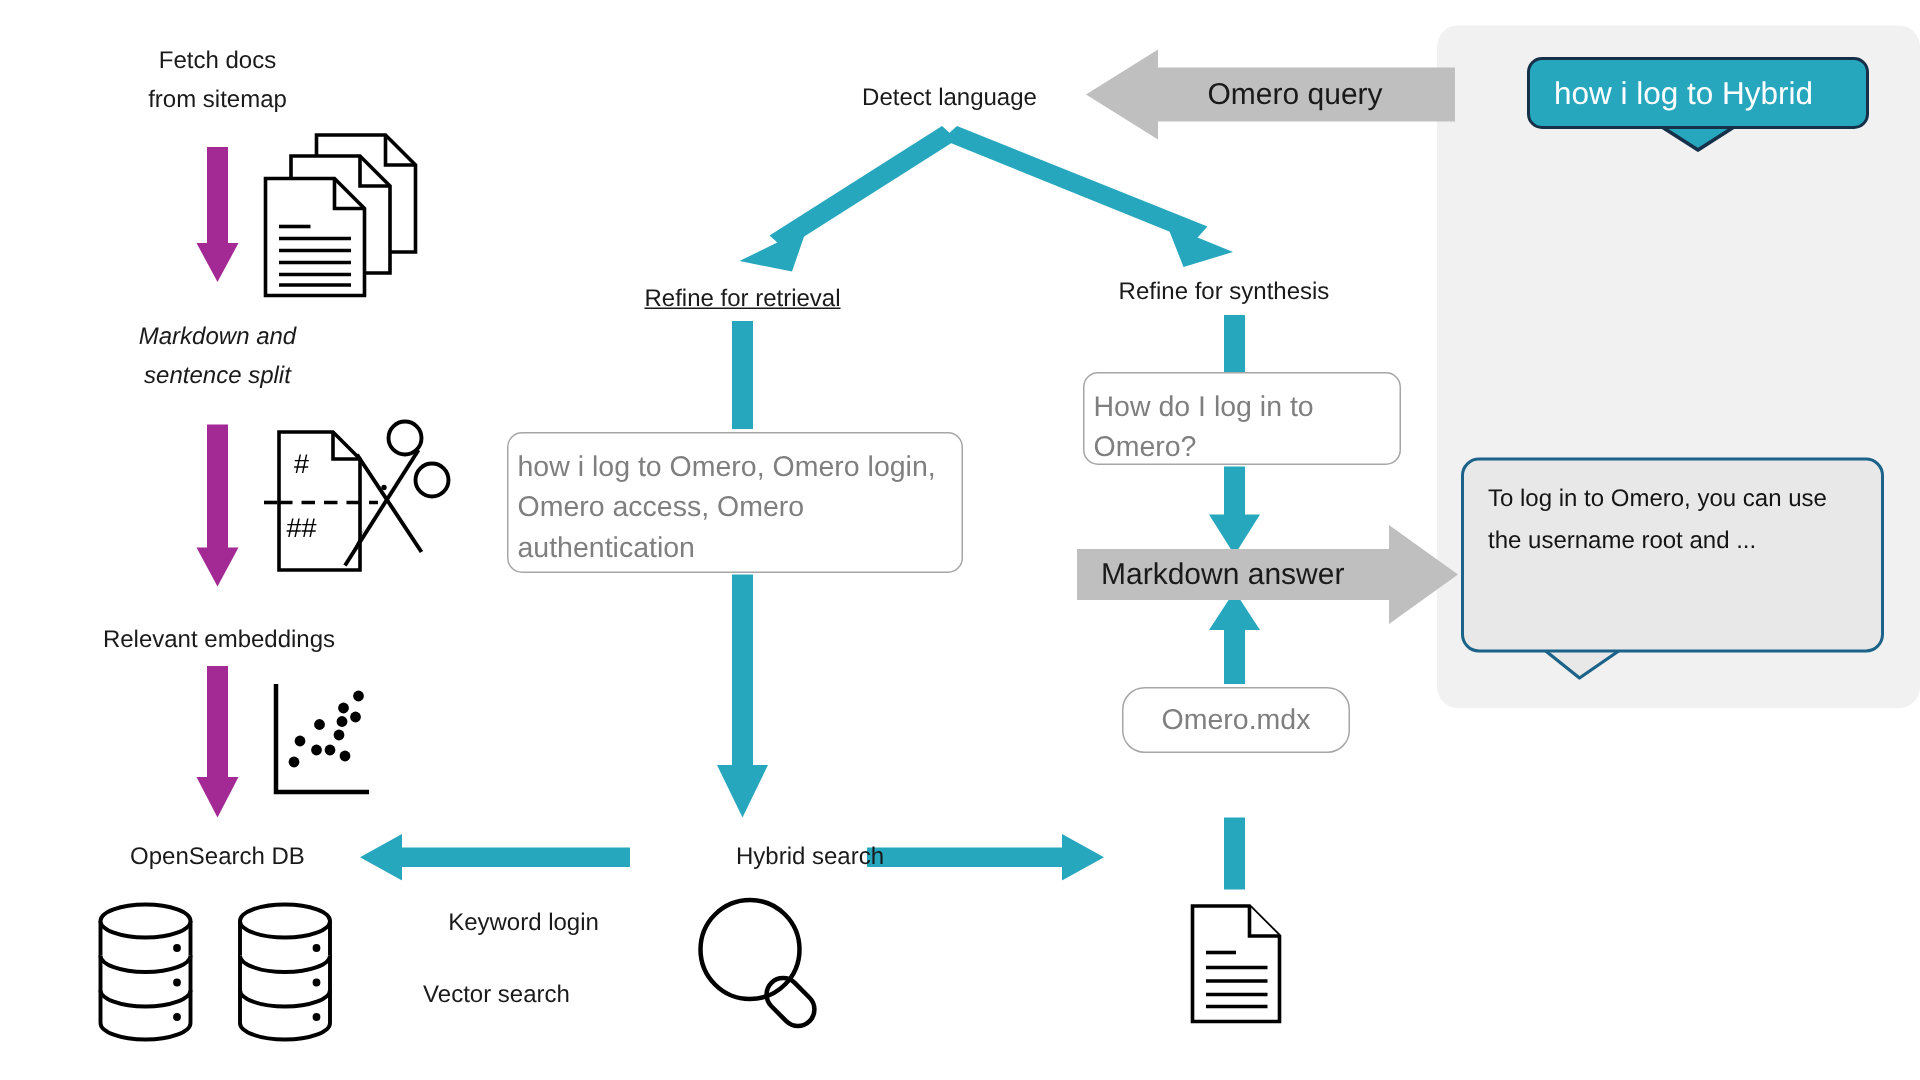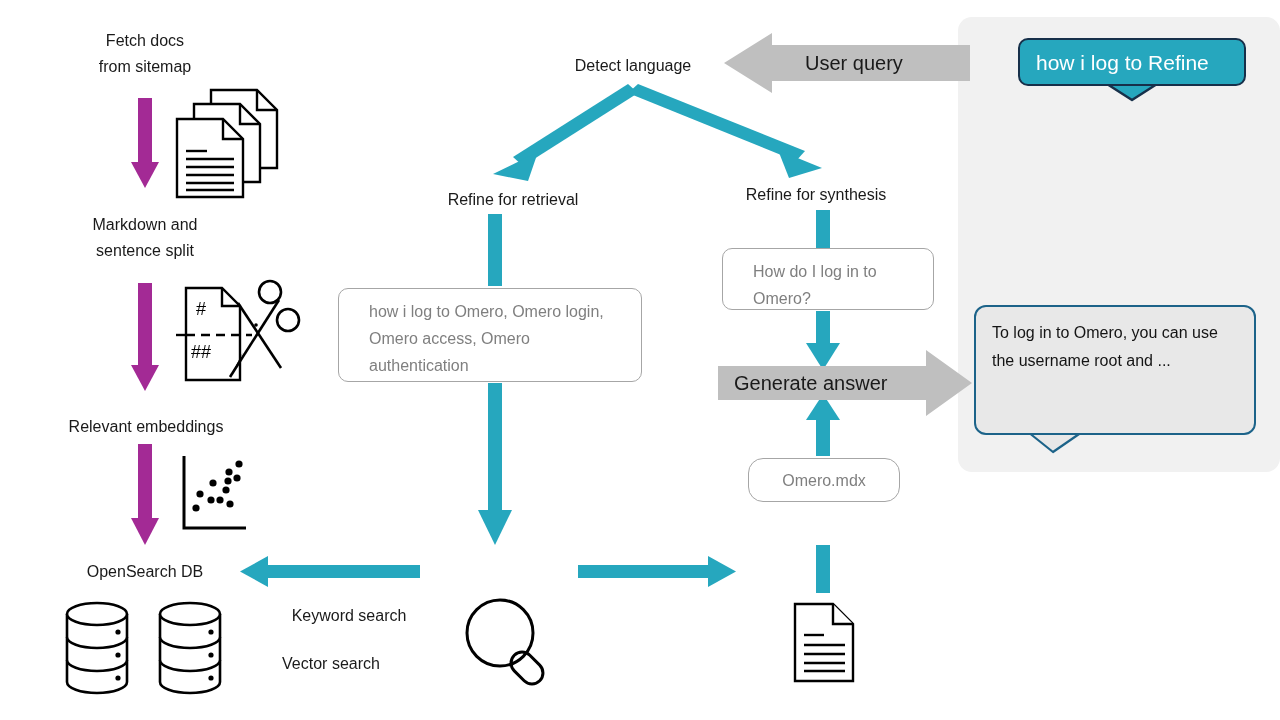--- a/index.html
+++ b/index.html
@@ -31,23 +31,23 @@
     width: 1280px; height: 720px;
     pointer-events: none;
   }
   .ghost-box {
     position: absolute;
     box-sizing: border-box;
     border: 1.6px solid #a6a6a6;
     border-radius: 10px;
     background: #ffffff;
     color: #7f7f7f;
-    font-size: 16px;
+    font-size: 19px;
     line-height: 27px;
-    padding: 9px 30px;
+    padding: 9px 6px;
     font-family: "Liberation Sans", sans-serif;
   }
   .panel {
     position: absolute;
     background: #f1f1f1;
     border-radius: 14px;
   }
   .bubble-user {
     position: absolute;
     box-sizing: border-box;
@@ -242,39 +242,40 @@
       <line x1="1107" y1="84" x2="1157" y2="84" stroke="#26A7BE" stroke-width="4"></line>
     </g>
     <g>
       <polygon points="1028,432 1082,432 1053,452" fill="#E8E8E8" stroke="#1C6389" stroke-width="2.2" stroke-linejoin="round"></polygon>
       <line x1="1028" y1="432" x2="1082" y2="432" stroke="#E8E8E8" stroke-width="4"></line>
     </g>
   </svg>
 
   <div class="lbl" style="left:30px; top:28px; width:230px;">Fetch docs
 from sitemap</div>
-  <div class="lbl" style="left:30px; top:212px; width:230px;">Markdown and
+  <div class="lbl" style="left:30px; top:212px; width:230px;font-style:italic;">Markdown and
 sentence split</div>
   <div class="lbl" style="left:10px; top:414px; width:272px;">Relevant embeddings</div>
   <div class="lbl" style="left:30px; top:559px; width:230px;">OpenSearch DB</div>
 
   <div class="lbl" style="left:523px; top:53px; width:220px;">Detect language</div>
-  <div class="lbl" style="left:403px; top:187px; width:220px;">Refine for retrieval</div>
+  <div class="lbl" style="left:385px; top:187px; width:220px;text-decoration:underline;">Refine for retrieval</div>
   <div class="lbl" style="left:708px; top:182px; width:216px;">Refine for synthesis</div>
 
   <div class="ghost-box" style="left:338px; top:288px; width:304px; height:94px;">how i log to Omero, Omero login, Omero access, Omero authentication</div>
 
   <div class="ghost-box" style="left:722px; top:248px; width:212px; height:62px;">How do I log in to Omero?</div>
 
   <div class="ghost-box" style="left:748px; top:458px; width:152px; height:44px; display:flex; align-items:center; justify-content:center;border-radius:15px;">Omero.mdx</div>
 
-  <div class="gray-arrow-label" style="left:805px; top:52px;">User query</div>
-
-  <div class="gray-arrow-label" style="left:734px; top:372px;">Generate answer</div>
-
-  <div class="lbl" style="left:240px; top:603px; width:218px;">Keyword search</div>
+  <div class="gray-arrow-label" style="left:805px; top:52px;">Omero query</div>
+
+  <div class="gray-arrow-label" style="left:734px; top:372px;">Markdown answer</div>
+
+  <div class="lbl" style="left:410px; top:559px; width:260px;">Hybrid search</div>
+  <div class="lbl" style="left:240px; top:603px; width:218px;">Keyword login</div>
   <div class="lbl" style="left:222px; top:651px; width:218px;">Vector search</div>
 
-  <div class="bubble-user" style="left:1018px; top:38px; width:228px; height:48px;">how i log to Refine</div>
+  <div class="bubble-user" style="left:1018px; top:38px; width:228px; height:48px;">how i log to Hybrid</div>
 
   <div class="bubble-answer" style="left:974px; top:305px; width:282px; height:130px;">To log in to Omero, you can use the username root and ...</div>
 
 </div>
 
 </body></html>

